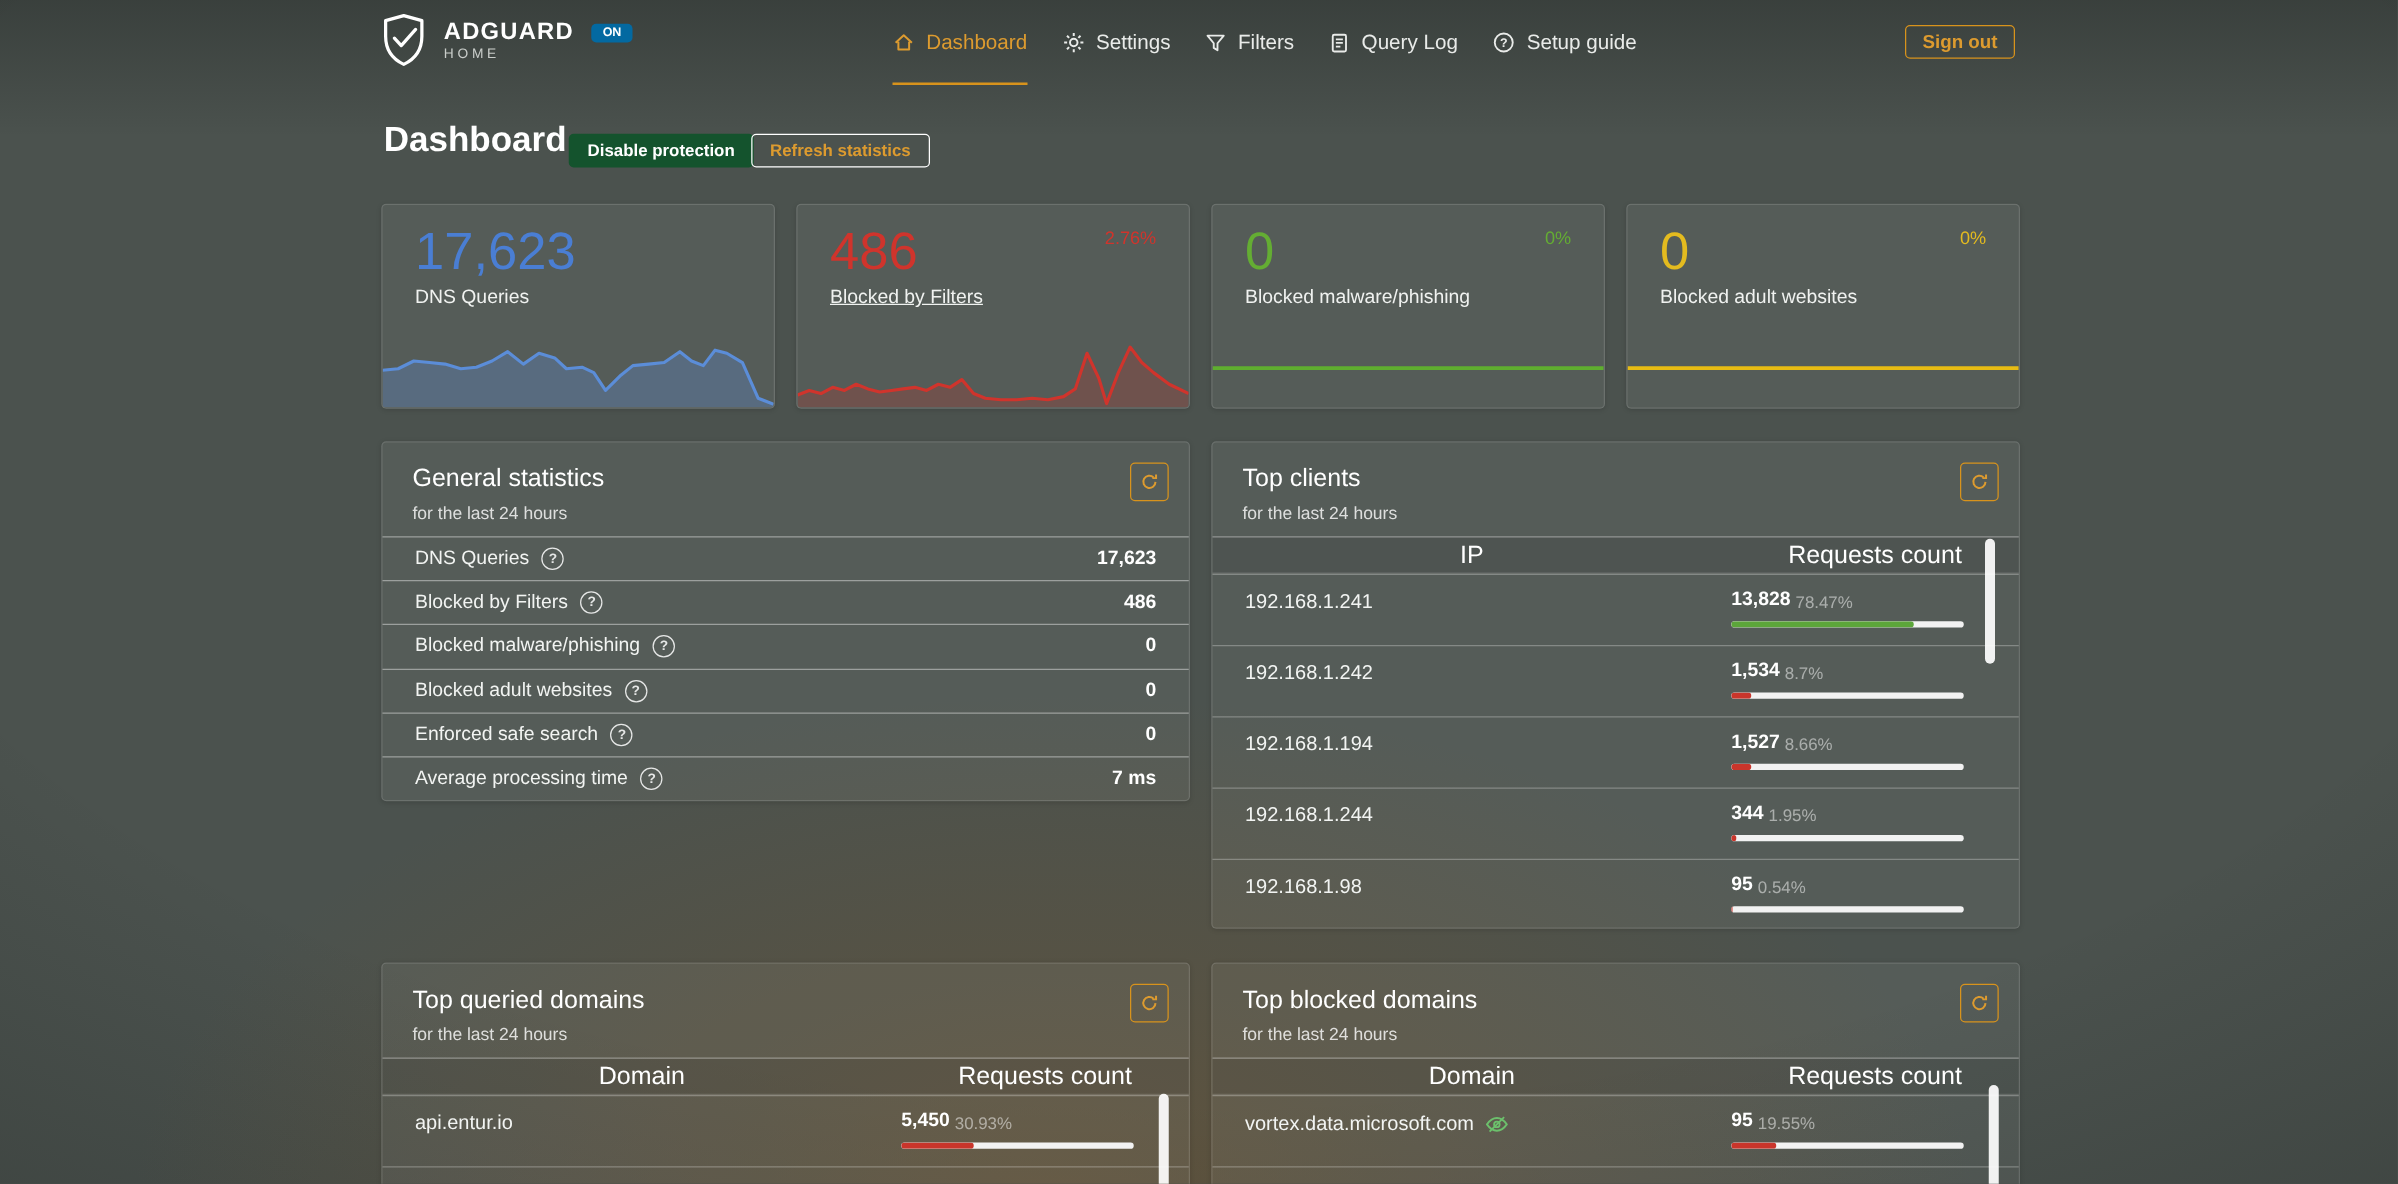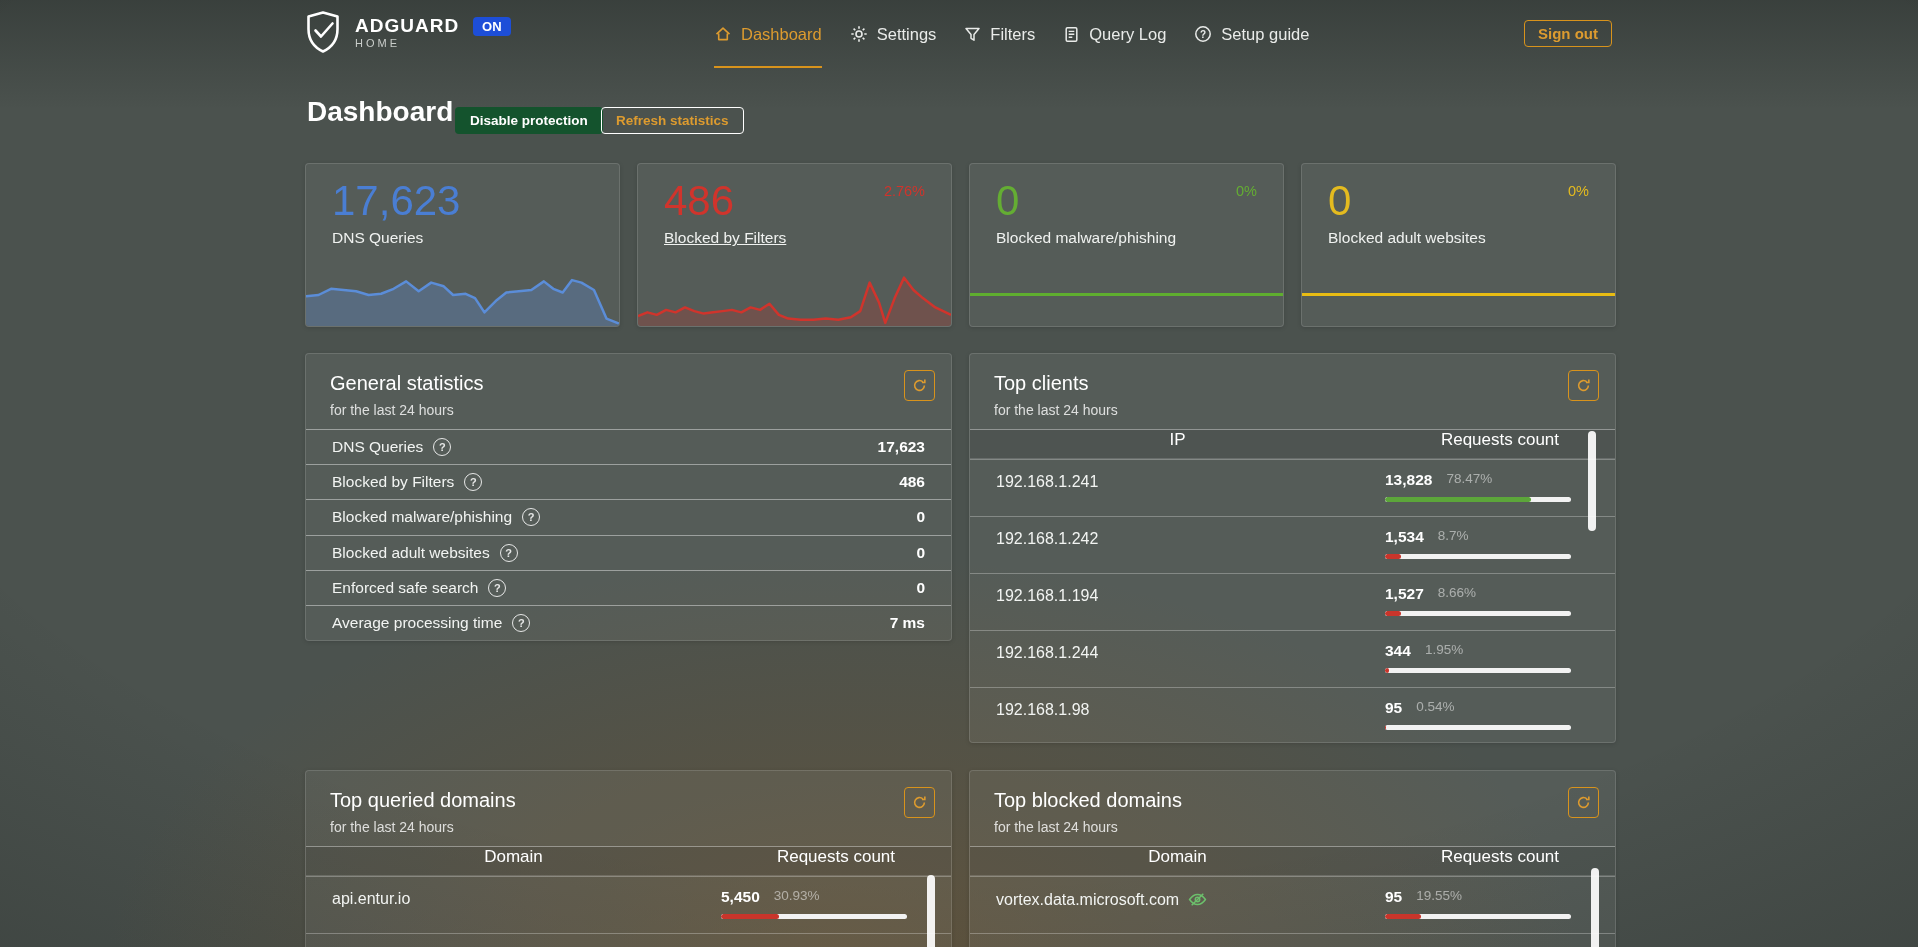--- a/index.html
+++ b/index.html
@@ -13,21 +13,21 @@
       linear-gradient(180deg, rgba(12,17,16,0.28) 0%, rgba(12,17,16,0) 110px),
       #4b524e;
   }
   #app { position:relative; width:1918px; height:947px; overflow:hidden; }
 
   
   .logo-wrap { position:absolute; left:303px; top:10px; display:flex; align-items:center; }
   .logo-text { margin-left:12px; }
   .brand { font-size:19px; font-weight:700; letter-spacing:1px; color:#fff; line-height:1;text-align:center; }
   .product { font-size:11px; letter-spacing:3px; color:#c9cdca; margin-top:3px; line-height:1; }
-  .on-badge { margin-left:14px; margin-bottom:12px; background:#1d4ed8; color:#fff; font-size:13px; font-weight:700;
+  .on-badge { margin-left:14px; margin-bottom:12px; background:#0369a1; color:#fff; font-size:10px; font-weight:700;
               padding:2px 9px; border-radius:4px; }
 
   .nav { position:absolute; left:714px; top:0; height:68px; display:flex; gap:28px; }
   .nav-item { display:flex; align-items:center; gap:9px; color:#e9ebe9; font-size:16.5px; height:68px; cursor:pointer; }
   .nav-item svg { display:block; }
   .nav-item.active { color:#dd9b2f; border-bottom:2px solid #d8931c; padding-top:2px; }
 
   .signout { position:absolute; left:1524px; top:20px; height:27px; display:flex; align-items:center;
              padding:0 13px; border:1px solid #d8931c; border-radius:4px; color:#dd9b2f;
              font-size:15px; font-weight:700; background:transparent; cursor:pointer; }
@@ -75,31 +75,31 @@
   .stat-row { flex:1; display:flex; align-items:center; justify-content:space-between;
               padding:0 26px; border-top:1px solid rgba(255,255,255,0.42); }
   .stat-label { font-size:15.5px; color:#f2f4f2; display:flex; align-items:center; gap:10px; }
   .stat-value { font-weight:700; font-size:15.5px; color:#fff; }
   .qmark { width:18px; height:18px; border:1.4px solid rgba(255,255,255,0.85); border-radius:50%;
            display:inline-flex; align-items:center; justify-content:center; color:rgba(255,255,255,0.85);
            font-size:11px; font-weight:700; cursor:pointer; flex:0 0 auto; }
   .qmark::before { content:"?"; }
 
   
-  .thead { height:30px; display:flex; background:rgba(0,0,0,0.08);
+  .thead { height:30px; display:flex; align-items:center; background:rgba(0,0,0,0.08);
            border-top:1px solid rgba(255,255,255,0.38); border-bottom:1px solid rgba(255,255,255,0.15);
-           font-size:17px; color:#fff; }
+           font-size:20px; color:#fff; }
   .thead .col1 { width:415px; text-align:center; }
   .thead .col2 { flex:1; text-align:center; }
   .trow { height:57px; position:relative; border-top:1px solid rgba(255,255,255,0.28); }
   .trow:first-of-type { border-top:none; }
   .trow .name { position:absolute; left:26px; top:13px; font-size:16px; color:#f2f4f2;
                 display:flex; align-items:center; gap:9px; }
   .trow .right { position:absolute; left:415px; top:11px; width:186px; }
-  .right .line1 { display:flex; align-items:flex-start; gap:14px; }
+  .right .line1 { display:flex; align-items:flex-end; gap:4px; }
   .count { font-weight:700; font-size:15.5px; color:#fff; }
   .percent { font-size:13.5px; color:rgba(255,255,255,0.5); }
   .bar { margin-top:8px; height:5px; width:186px; border-radius:3px; background:#f2f2f2; overflow:hidden; }
   .bar-fill { height:100%; border-radius:3px; }
 
   .scrollbar { position:absolute; width:8px; border-radius:4px; background:rgba(255,255,255,0.92); cursor:pointer; }
   #top-clients .scrollbar { right:19px; top:77px; height:100px; }
   #top-queried .scrollbar { right:16px; top:104px; height:160px; }
   #top-blocked .scrollbar { right:16px; top:97px; height:160px; }
 </style>

